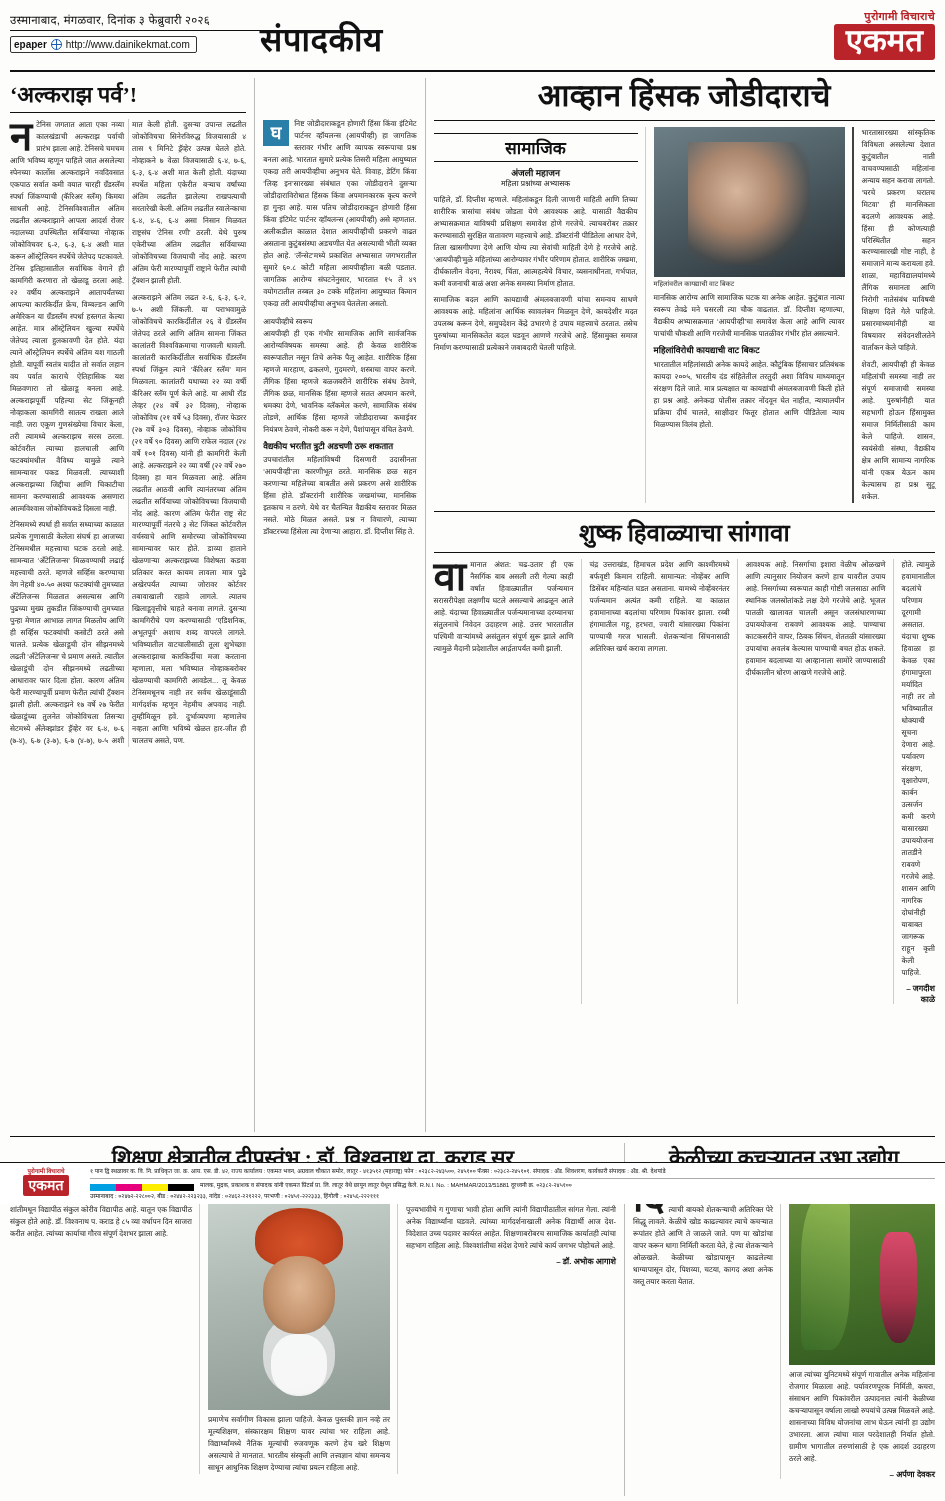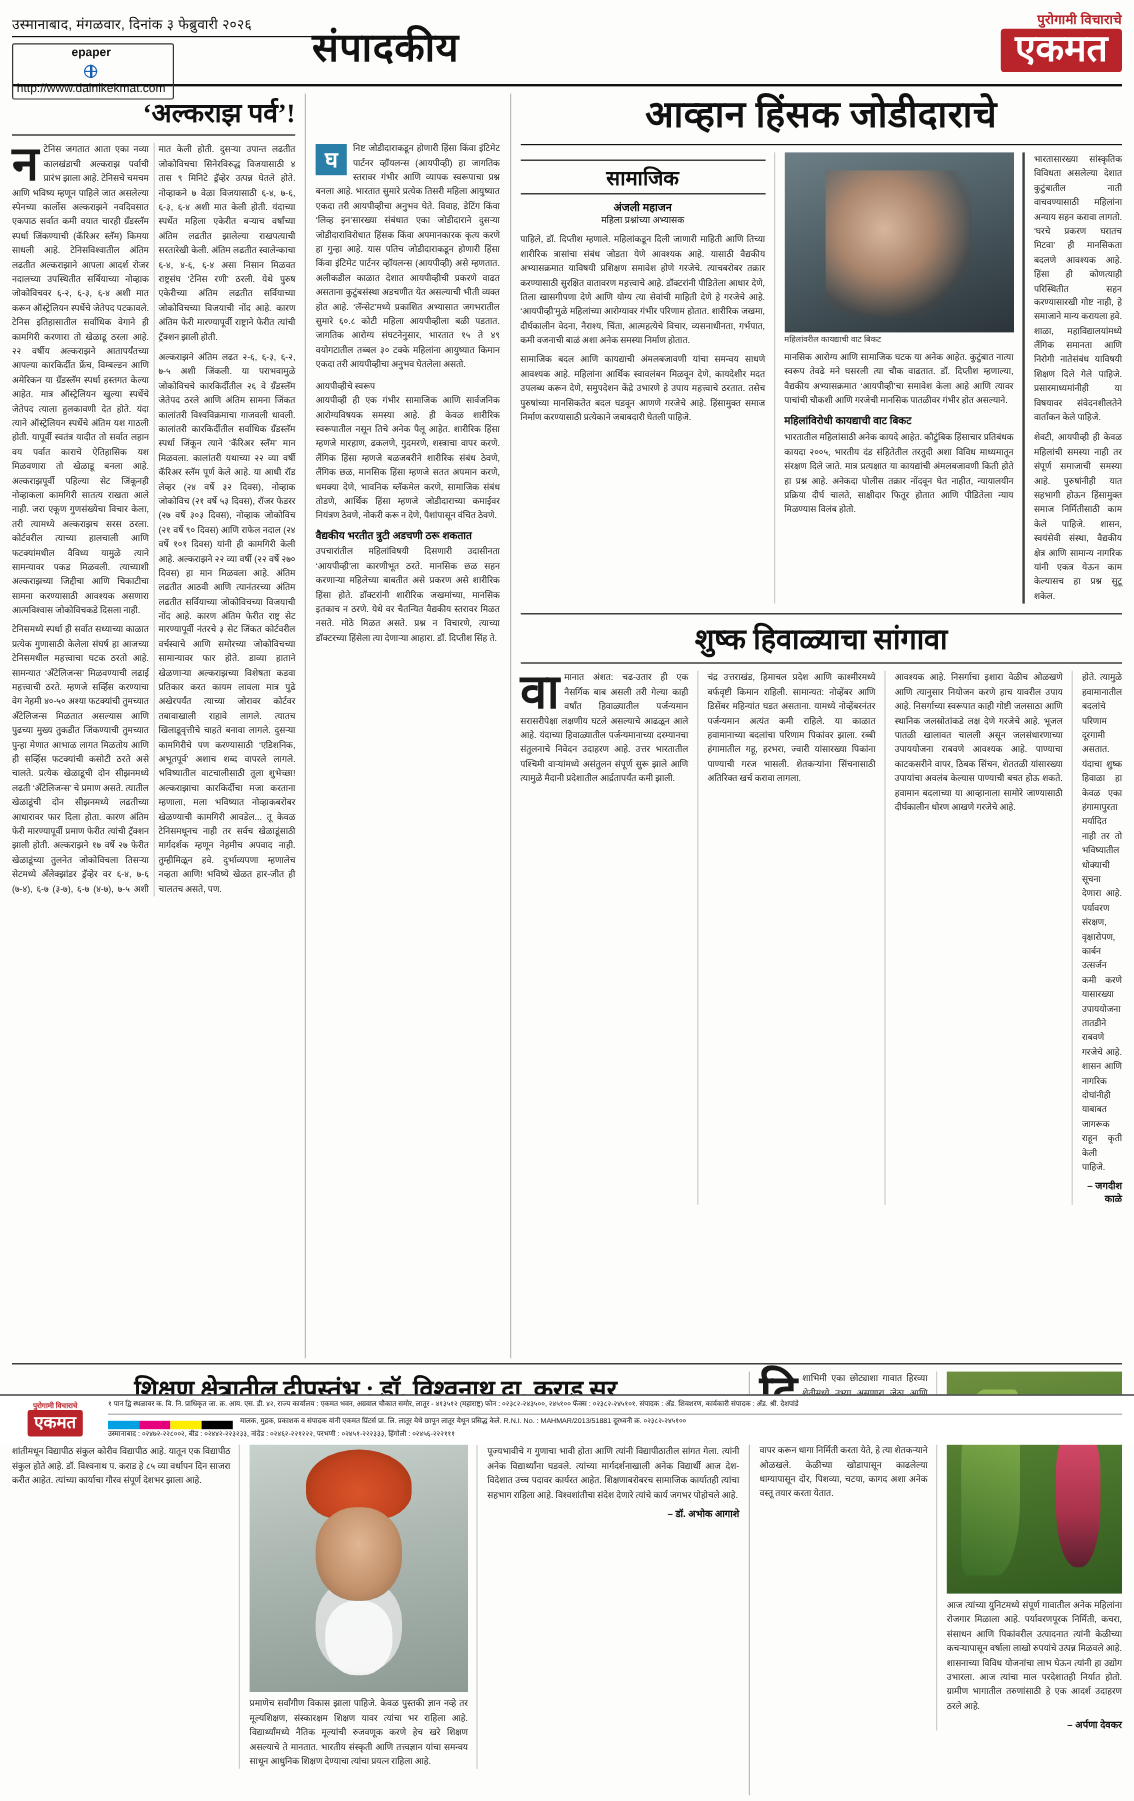--- a/index.html
+++ b/index.html
@@ -29,21 +29,20 @@
   .mast-date {
     font-size: 11.5px; letter-spacing: .2px; color:#111;
     border-bottom: 1px solid #111; padding-bottom: 3px; display:block;
   }
   .epaper {
     margin-top: 5px;
     display: inline-flex; align-items: center; gap: 4px;
     border: 1px solid #333; border-radius: 2px;
     padding: 2px 6px 2px 3px;
     font-size: 10px;
-    flex-direction: column;
   }
   .epaper .ep-label { font-weight: bold; font-size: 10px; }
   .globe {
     width: 11px; height: 11px; border-radius: 50%;
     border: 1.2px solid #1a5fb4; position: relative; display:inline-block;
   }
   .globe:before {
     content:""; position:absolute; left:4px; top:-1px; width:1.2px; height:11px; background:#1a5fb4;
   }
   .globe:after {
@@ -78,21 +77,21 @@
   .col-mid  { width: 198px; border-right:1px solid #bbb; padding-right:8px; }
   .col-right{ flex:1; }
 
   .headline-main {
     font-family:"Liberation Serif", serif;
     font-size: 31px; font-weight:bold; text-align:center;
     letter-spacing:.4px; margin-bottom:6px; line-height:1.15;
   }
   .headline-left {
     font-family:"Liberation Serif", serif;
-    font-size: 22px; font-weight:bold; text-align:right; margin-bottom:4px;
+    font-size: 22px; font-weight:bold; text-align:left; margin-bottom:4px;
   }
   .rule-b { border-bottom:1.6px solid #111; margin:4px 0 6px 0; }
 
   .body-text {
     font-size: 7.4px; line-height: 1.62; text-align: justify;
     color:#1a1a1a; hyphens:auto; word-spacing:-0.2px;
   }
   .cols2 { column-count:2; column-gap:8px; column-rule:1px solid #ccc; }
 
   .dropcap::first-letter {
@@ -304,20 +303,21 @@
           <div class="body-text" style="margin-top:4px;">प्रमाणेच सर्वांगीण विकास झाला पाहिजे. केवळ पुस्तकी ज्ञान नव्हे तर मूल्यशिक्षण, संस्कारक्षम शिक्षण यावर त्यांचा भर राहिला आहे. विद्यार्थ्यांमध्ये नैतिक मूल्यांची रुजवणूक करणे हेच खरे शिक्षण असल्याचे ते मानतात. भारतीय संस्कृती आणि तत्त्वज्ञान यांचा समन्वय साधून आधुनिक शिक्षण देण्याचा त्यांचा प्रयत्न राहिला आहे.</div>
         </div>
         <div style="flex:1;">
           <div class="body-text">यांच्या एकूणपणाने एकाकीची शुद्ध आणि सर्वांगीण होलिस्टिक डेव्हलपमेंटची स्थापना करून अध्यापनीय संस्थांचा मार्गदर्शक प्रमाण विद्यापीठाच्या संपूर्ण भरला. पूज्यभावीचे ग गुणाचा भावी होता आणि त्यांनी विद्यापीठातील सांगत गेला. त्यांनी अनेक विद्यार्थ्यांना घडवले. त्यांच्या मार्गदर्शनाखाली अनेक विद्यार्थी आज देश-विदेशात उच्च पदावर कार्यरत आहेत. शिक्षणाबरोबरच सामाजिक कार्यातही त्यांचा सहभाग राहिला आहे. विश्वशांतीचा संदेश देणारे त्यांचे कार्य जगभर पोहोचले आहे.</div>
           <div class="credit">– डॉ. अभोक आगाशे</div>
         </div>
       </div>
     </div>
 
     <div class="bot-right">
+      <div class="bot-head">केळीच्या कचऱ्यातून उभा उद्योग</div>
       <div style="display:flex; gap:8px;">
         <div style="width:148px; border-right:1px solid #ccc; padding-right:7px;" class="body-text dropcap">दिशाभिमी एका छोट्याशा गावात हिरव्या शेतीमध्ये उभ्या असणारा जेठा आणि त्याची बायको शेतकऱ्याची अतिरिक्त पेरे सिद्धू लावले. केळीचे खोड काढल्यावर त्याचे कचऱ्यात रूपांतर होते आणि ते जाळले जाते. पण या खोडांचा वापर करून धागा निर्मिती करता येते, हे त्या शेतकऱ्याने ओळखले. केळीच्या खोडापासून काढलेल्या धाग्यापासून दोर, पिशव्या, चटया, कागद अशा अनेक वस्तू तयार करता येतात.</div>
         <div style="flex:1;">
           <div class="photo photo-banana"></div>
           <div class="body-text" style="margin-top:4px;">आज त्यांच्या युनिटमध्ये संपूर्ण गावातील अनेक महिलांना रोजगार मिळाला आहे. पर्यावरणपूरक निर्मिती, कचरा, संसाधन आणि पिकांवरील उत्पादनात त्यांनी केळीच्या कचऱ्यापासून वर्षाला लाखो रुपयांचे उत्पन्न मिळवले आहे. शासनाच्या विविध योजनांचा लाभ घेऊन त्यांनी हा उद्योग उभारला. आज त्यांचा माल परदेशातही निर्यात होतो. ग्रामीण भागातील तरुणांसाठी हे एक आदर्श उदाहरण ठरले आहे.</div>
           <div class="credit">– अर्पणा देवकर</div>
         </div>
       </div>
     </div>
   </div>

